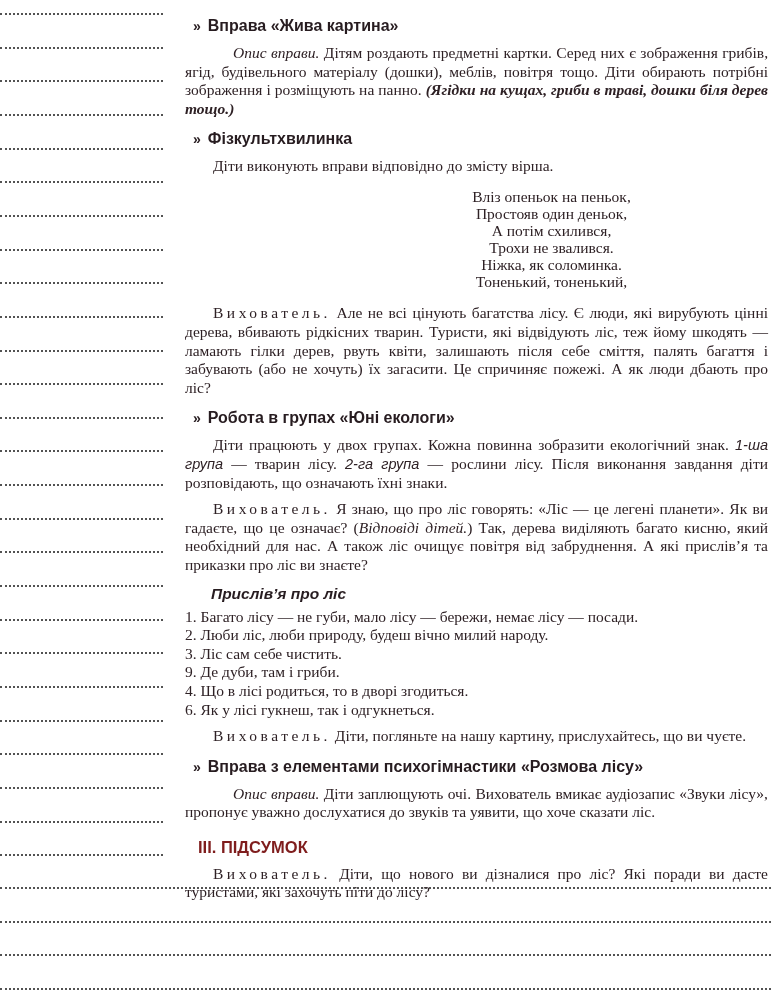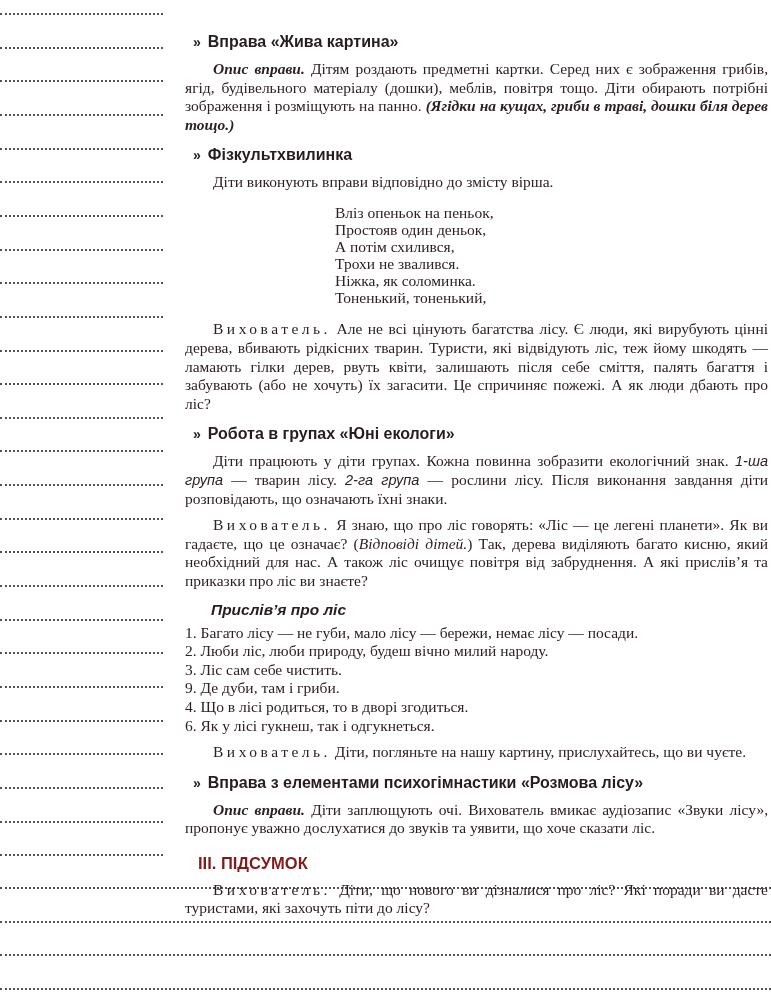--- a/index.html
+++ b/index.html
@@ -18,51 +18,52 @@
     position:absolute;
     height:0;
     border-top:2px dotted #525252;
   }
   .rule.short { left:0; width:163px; }
   .rule.full  { left:0; width:771px; }
 
   
   .content {
     position:absolute;
-    left:185px; top:21px;
+    left:185px; top:5px;
     width:583px;
   }
 
   .ex-heading {
     font-family:"Liberation Sans", sans-serif;
     font-weight:bold;
     font-size:16px;
     line-height:19px;
     margin:11px 0 3px 8px;
     color:#271c20;
   }
   .ex-heading .bullet { margin-right:7px; font-size:14px; }
 
   .para {
     font-size:15.5px;
     line-height:18.6px;
     text-align:justify;
     text-indent:28px;
     margin-top:8px;
   }
-  .lead   { font-weight:bold; font-style:italic; }
+  .lead   { font-weight:normal; font-style:italic;margin-left:20px; }
   .note   { font-weight:bold; font-style:italic; }
   .aside  { font-style:italic; }
   .speaker{ letter-spacing:3.5px; }
   .gname  { font-family:"Liberation Sans", sans-serif; font-style:italic; font-size:14.5px; }
 
   .poem {
     margin:13px 0 14px 150px;
     font-size:15.5px;
     line-height:16.9px;
+    text-align:center;
   }
 
   .subheading {
     font-family:"Liberation Sans", sans-serif;
     font-weight:bold;
     font-style:italic;
     font-size:15.5px;
     margin:10px 0 4px 26px;
     color:#271c20;
   }
@@ -141,21 +142,21 @@
       <div class="poem-line">Трохи не звалився.</div>
       <div class="poem-line">Ніжка, як соломинка.</div>
       <div class="poem-line">Тоненький, тоненький,</div>
     </div>
 
     <p class="para"><span class="speaker">Вихователь.</span>
       <span>Але не всі цінують багатства лісу. Є люди, які вирубують цінні дерева, вбивають рідкісних тварин. Туристи, які відвідують ліс, теж йому шкодять — ламають гілки дерев, рвуть квіти, залишають після себе сміття, палять багаття і забувають (або не хочуть) їх загасити. Це спричиняє пожежі. А як люди дбають про ліс?</span></p>
 
     <h3 class="ex-heading"><span class="bullet">»</span><span>Робота в групах «Юні екологи»</span></h3>
 
-    <p class="para"><span>Діти працюють у діти групах. Кожна повинна зобразити екологічний знак.</span>
+    <p class="para"><span>Діти працюють у двох групах. Кожна повинна зобразити екологічний знак.</span>
       <span class="gname">1-ша група</span>
       <span>— тварин лісу.</span>
       <span class="gname">2-га група</span>
       <span>— рослини лісу. Після виконання завдання діти розповідають, що означають їхні знаки.</span></p>
 
     <p class="para"><span class="speaker">Вихователь.</span>
       <span>Я знаю, що про ліс говорять: «Ліс — це легені планети». Як ви гадаєте, що це означає? (</span><i class="aside">Відповіді дітей.</i><span>) Так, дерева виділяють багато кисню, який необхідний для нас. А також ліс очищує повітря від забруднення. А які прислів’я та приказки про ліс ви знаєте?</span></p>
 
     <h4 class="subheading">Прислів’я про ліс</h4>
 

